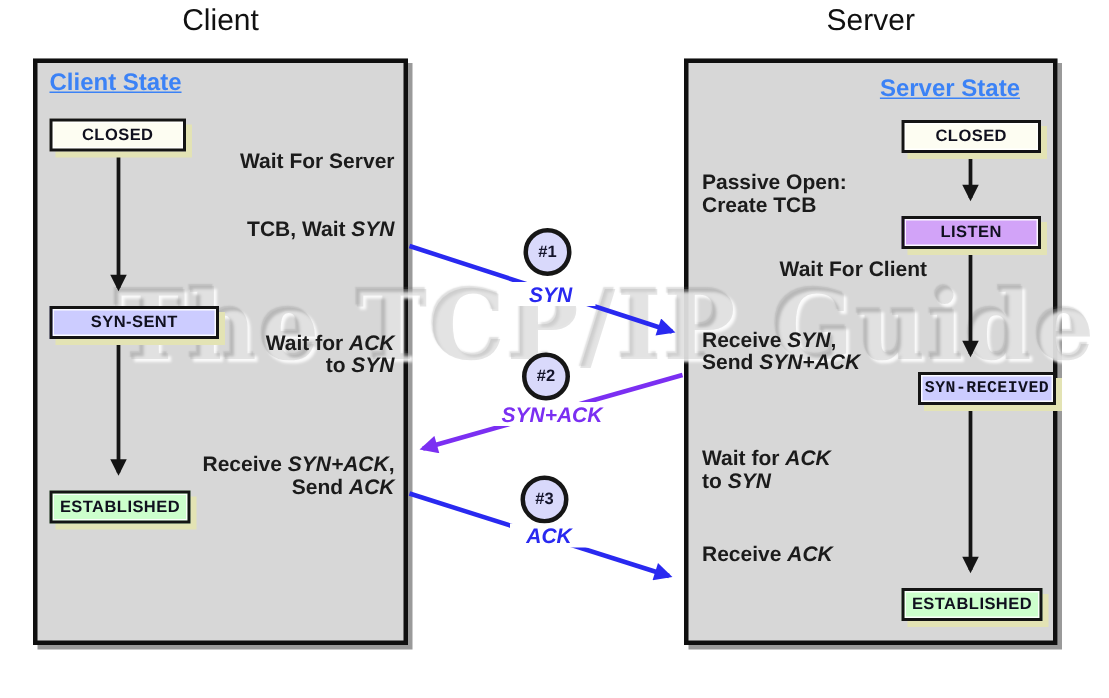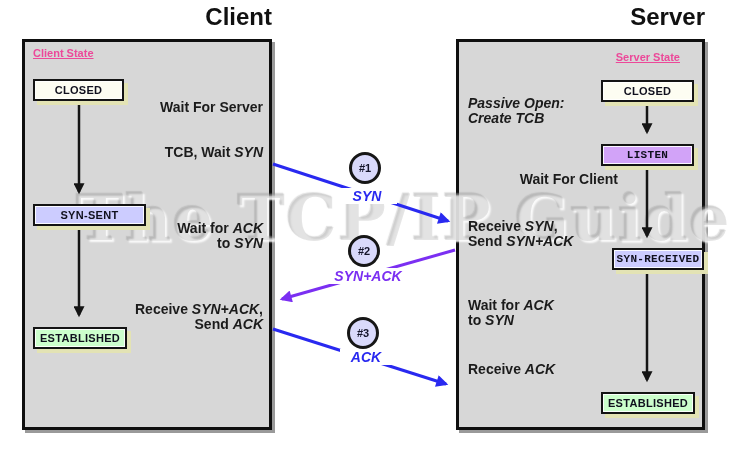--- a/index.html
+++ b/index.html
@@ -15,28 +15,28 @@
     text-shadow:2px 2px 2px rgba(255,255,255,0.9), -1px -1px 1px rgba(110,110,110,0.22);
   }
   .panel {
     position:absolute; top:39px; height:391px; box-sizing:border-box;
     border:3px solid #0f0f0f; box-shadow:3px 3px 0 rgba(120,120,120,0.75);
     z-index:0;
   }
   .client-panel { left:22px;  width:250px; }
   .server-panel { left:456px; width:249px; }
   .diagram-title {
-    position:absolute; top:3px; z-index:3; font-size:24px; font-weight:bold;
-    color:#111; text-align:right;
+    position:absolute; top:3px; z-index:3; font-size:20px; font-weight:normal;
+    color:#111; text-align:center;
   }
   .client-title { left:22px;  width:250px; }
   .server-title { left:456px; width:249px; }
   .state-header {
-    position:absolute; z-index:3; font-size:11px; font-weight:bold;
-    text-decoration:underline; color:#ec4899;
+    position:absolute; z-index:3; font-size:16px; font-weight:bold;
+    text-decoration:underline; color:#3b82f6;
   }
   .client-state-header { left:33px;  top:47px; }
   .server-state-header { left:550px; top:51px; width:130px; text-align:right; }
   .state-box {
     position:absolute; box-sizing:border-box; height:22px; z-index:3;
     border:2.5px solid #141414;
     display:flex; align-items:center; justify-content:center;
     font-size:11px; font-weight:bold; color:#10101e; letter-spacing:0.3px;
     box-shadow:4px 4px 0 #e3e3b4, inset 0 0 0 1px rgba(255,255,255,0.9);
   }
@@ -50,21 +50,21 @@
   .annotation {
     position:absolute; z-index:3; font-size:14px; font-weight:bold;
     color:#1b1b1b; line-height:14.5px;
   }
   .ann-right { width:172px; text-align:right; left:91px; }
   .ann-left  { width:150px; text-align:left;  left:468px; }
   .ann-ws   { top:100px; }
   .ann-ao   { top:145px; }
   .ann-wa   { top:221px; }
   .ann-rs   { top:302px; }
-  .ann-po   { top:96px;font-style:italic; }
+  .ann-po   { top:114px; }
   .ann-wc   { top:172px;text-align:right; }
   .ann-rsyn { top:219px; }
   .ann-wa2  { top:298px; }
   .ann-rack { top:362px; }
   #arrow-layer { position:absolute; left:0; top:0; z-index:2; pointer-events:none; }
   .msg-circle {
     position:absolute; z-index:3; width:26px; height:26px; border-radius:50%;
     border:3px solid #161616; display:flex; align-items:center; justify-content:center;
     font-size:11px; font-weight:bold; color:#14142a;
   }
@@ -93,21 +93,21 @@
   <div class="diagram-title server-title">Server</div>
 
   <div class="state-header client-state-header">Client State</div>
   <div class="state-header server-state-header">Server State</div>
 
   <div class="state-box box-c-closed" style="background: rgb(253, 253, 242);">CLOSED</div>
   <div class="state-box box-c-synsent" style="background: rgb(204, 204, 255);">SYN-SENT</div>
   <div class="state-box box-c-est" style="background: rgb(204, 255, 204);">ESTABLISHED</div>
 
   <div class="state-box box-s-closed" style="background: rgb(253, 253, 242);">CLOSED</div>
-  <div class="state-box box-s-listen" style="background: rgb(210, 163, 248); font-family: Liberation Mono, monospace;">LISTEN</div>
+  <div class="state-box box-s-listen" style="background: rgb(210, 163, 248);">LISTEN</div>
   <div class="state-box box-s-synrecv" style="background: rgb(204, 204, 255);">SYN-RECEIVED</div>
   <div class="state-box box-s-est" style="background: rgb(204, 255, 204);">ESTABLISHED</div>
 
   <div class="annotation ann-right ann-ws">
     <div>Wait For Server</div>
   </div>
   <div class="annotation ann-right ann-ao">
     <div>
       <span>TCB, Wait </span><i>SYN</i>
     </div>

